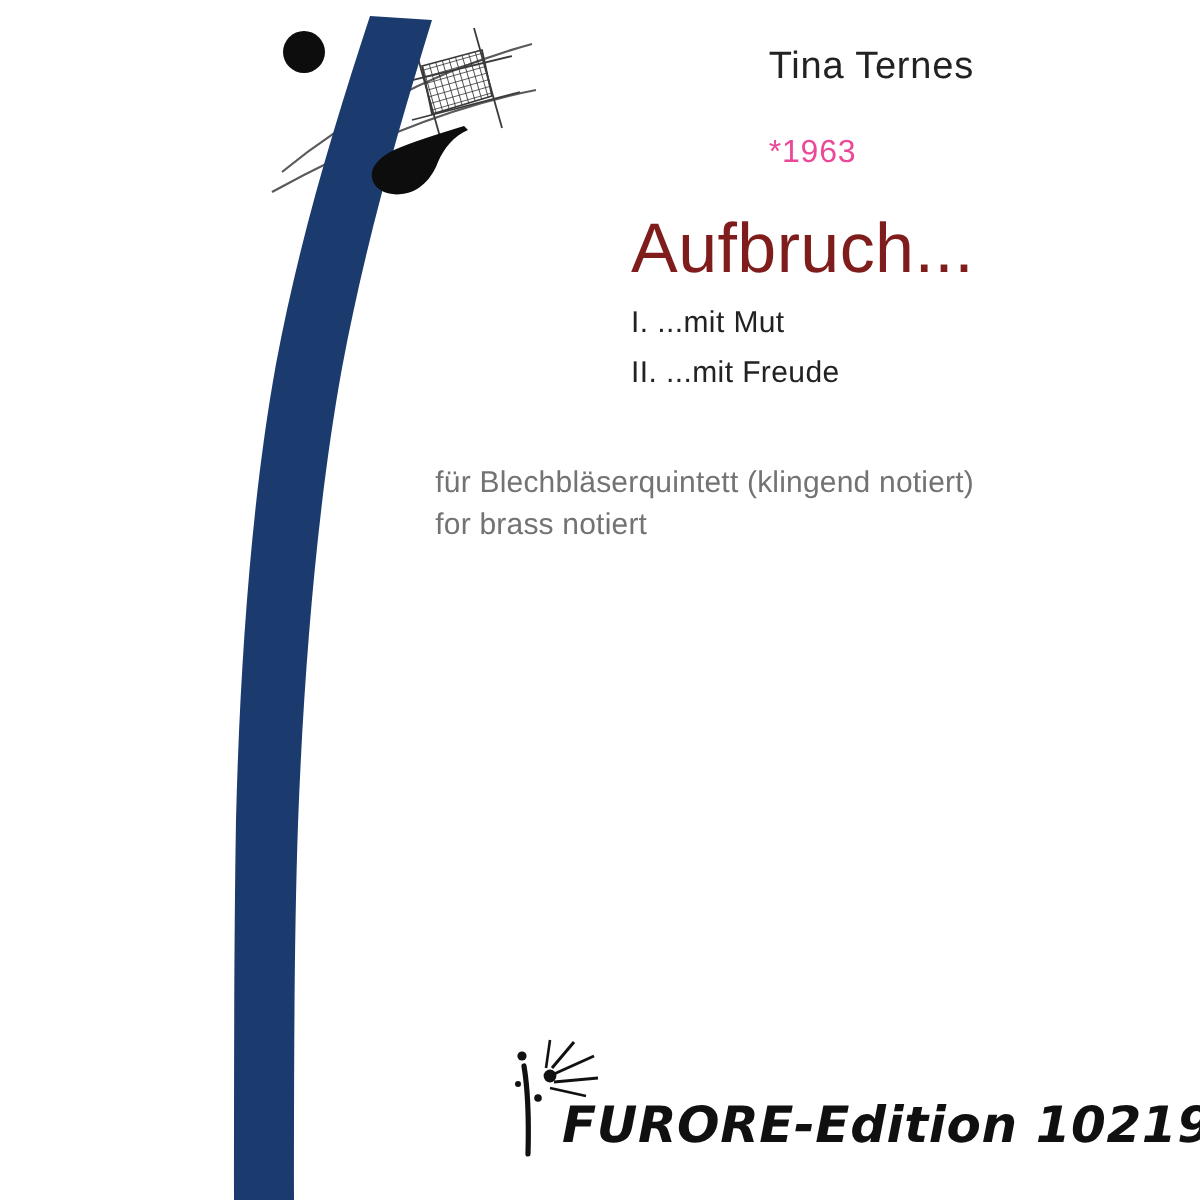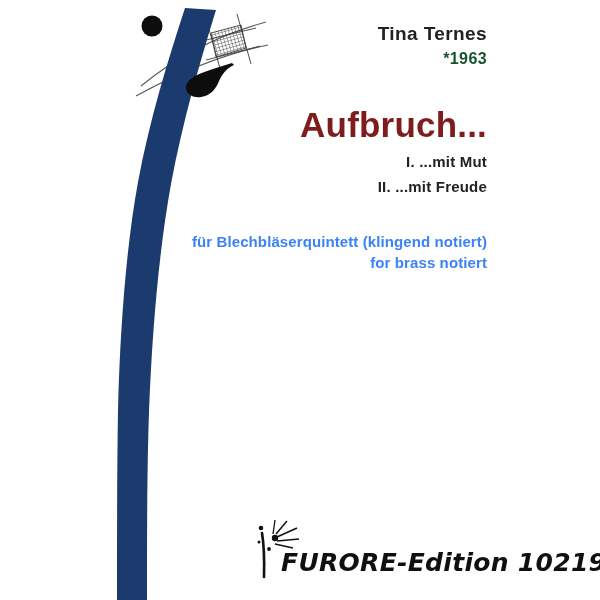--- a/index.html
+++ b/index.html
@@ -23,42 +23,40 @@
     left: 0;
     top: 0;
     width: 600px;
     height: 600px;
     pointer-events: none;
   }
 
   
   .txt-right {
     position: absolute;
-    text-align: right;
     white-space: nowrap;
-    font-weight: bold;
   }
 
   #composer-block {
     right: 113px;
     top: 22px;
     line-height: 1.30;
   }
   #composer-name {
     font-size: 19px;
     font-stretch: condensed;
     letter-spacing: 0.4px;
     color: #222222;
   }
   #composer-year {
     font-size: 16px;
     font-stretch: condensed;
     letter-spacing: 0.4px;
-    color: #14532d;
-    margin-top: 2px;
+    color: #ec4899;
+    margin-top: 20px;
   }
 
   #title-block {
     right: 113px;
     top: 107px;
   }
   #work-title {
     font-size: 35px;
     font-stretch: condensed;
     letter-spacing: 0.2px;
@@ -79,21 +77,21 @@
 
   #instrument-block {
     right: 113px;
     top: 231px;
     line-height: 1.42;
   }
   .instrument-line {
     font-size: 15px;
     font-stretch: condensed;
     letter-spacing: 0.1px;
-    color: #3b82f6;
+    color: #737373;
   }
 
   
   #publisher-block {
     position: absolute;
     left: 253px;
     top: 515px;
     width: 300px;
     height: 70px;
   }

